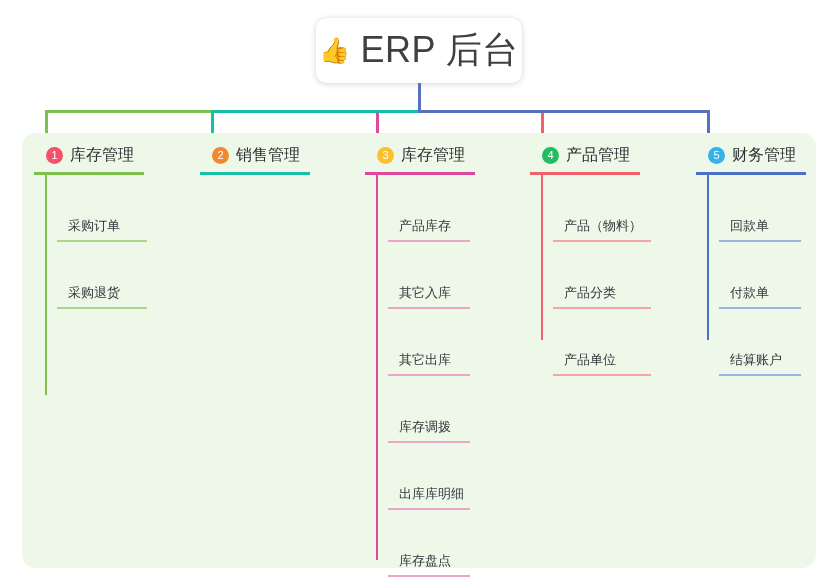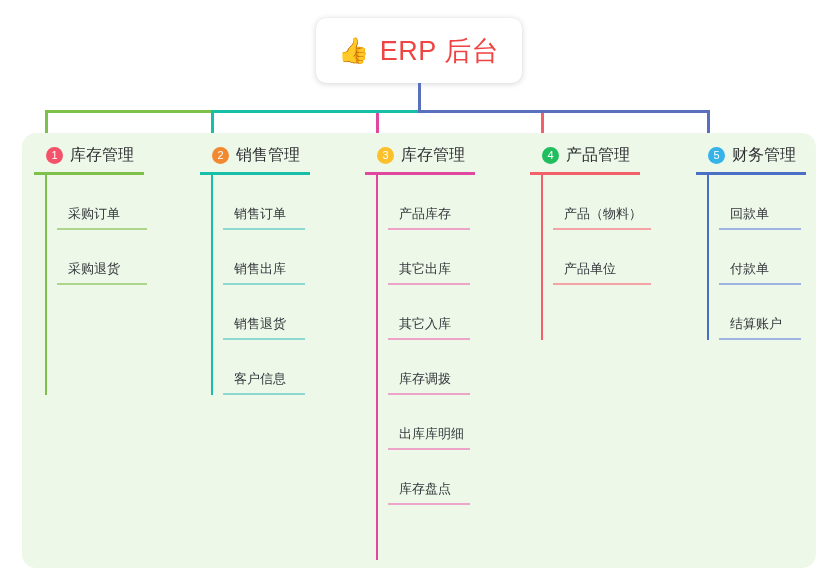--- a/index.html
+++ b/index.html
@@ -37,22 +37,22 @@
     justify-content: center;
     gap: 10px;
     box-sizing: border-box;
   }
   .root-emoji {
     font-size: 25px;
     line-height: 1;
     display: inline-block;
   }
   .root-title {
-    font-size: 27px;
-    color: #ef4444;
+    font-size: 36px;
+    color: #404040;
     letter-spacing: 0.5px;
     white-space: nowrap;
   }
 
   
   .conn {
     position: absolute;
   }
 
   
@@ -127,21 +127,21 @@
     padding-left: 12px;
   }
   .spine {
     position: absolute;
     left: 11px;
     top: 0;
     width: 2px;
   }
   .leaf {
     position: relative;
-    height: 55px;
+    height: 67px;
     box-sizing: border-box;
     font-family: Liberation Mono, monospace;
   }
   .leaf-label {
     position: absolute;
     left: 22px;
     bottom: 7px;
     font-size: 13px;
     color: #33363b;
     white-space: nowrap;
@@ -195,58 +195,39 @@
             <div class="leaf-rule" style="width: 90px; background: rgb(173, 214, 140);"></div>
           </div>
         </div>
       </div>
       <div class="col" style="left: 200px;">
         <div class="col-head">
           <span class="badge" style="background: rgb(240, 137, 47);">2</span>
           <span class="col-title">销售管理</span>
         </div>
         <div class="col-rule" style="width: 110px; background: rgb(24, 191, 168);"></div>
-        <div class="leaves">
-          <div class="spine" style="background: rgb(24, 191, 168); height: 220px;"></div>
-          <div class="leaf">
-            <span class="leaf-label">销售订单</span>
-            <div class="leaf-rule" style="width: 82px; background: rgb(142, 217, 207);"></div>
-          </div>
-          <div class="leaf">
-            <span class="leaf-label">销售出库</span>
-            <div class="leaf-rule" style="width: 82px; background: rgb(142, 217, 207);"></div>
-          </div>
-          <div class="leaf">
-            <span class="leaf-label">销售退货</span>
-            <div class="leaf-rule" style="width: 82px; background: rgb(142, 217, 207);"></div>
-          </div>
-          <div class="leaf">
-            <span class="leaf-label">客户信息</span>
-            <div class="leaf-rule" style="width: 82px; background: rgb(142, 217, 207);"></div>
-          </div>
-        </div>
       </div>
       <div class="col" style="left: 365px;">
         <div class="col-head">
           <span class="badge" style="background: rgb(252, 192, 44);">3</span>
           <span class="col-title">库存管理</span>
         </div>
         <div class="col-rule" style="width: 110px; background: rgb(224, 71, 158);"></div>
         <div class="leaves">
           <div class="spine" style="background: rgb(224, 71, 158); height: 385px;"></div>
           <div class="leaf">
             <span class="leaf-label">产品库存</span>
             <div class="leaf-rule" style="width: 82px; background: rgb(237, 164, 201);"></div>
           </div>
           <div class="leaf">
+            <span class="leaf-label">其它入库</span>
+            <div class="leaf-rule" style="width: 82px; background: rgb(237, 164, 201);"></div>
+          </div>
+          <div class="leaf">
             <span class="leaf-label">其它出库</span>
-            <div class="leaf-rule" style="width: 82px; background: rgb(237, 164, 201);"></div>
-          </div>
-          <div class="leaf">
-            <span class="leaf-label">其它入库</span>
             <div class="leaf-rule" style="width: 82px; background: rgb(237, 164, 201);"></div>
           </div>
           <div class="leaf">
             <span class="leaf-label">库存调拨</span>
             <div class="leaf-rule" style="width: 82px; background: rgb(237, 164, 201);"></div>
           </div>
           <div class="leaf">
             <span class="leaf-label">出库库明细</span>
             <div class="leaf-rule" style="width: 82px; background: rgb(237, 164, 201);"></div>
           </div>
@@ -262,20 +243,24 @@
           <span class="col-title">产品管理</span>
         </div>
         <div class="col-rule" style="width: 110px; background: rgb(242, 96, 106);"></div>
         <div class="leaves">
           <div class="spine" style="background: rgb(242, 96, 106); height: 165px;"></div>
           <div class="leaf">
             <span class="leaf-label">产品（物料）</span>
             <div class="leaf-rule" style="width: 98px; background: rgb(244, 163, 167);"></div>
           </div>
           <div class="leaf">
+            <span class="leaf-label">产品分类</span>
+            <div class="leaf-rule" style="width: 98px; background: rgb(244, 163, 167);"></div>
+          </div>
+          <div class="leaf">
             <span class="leaf-label">产品单位</span>
             <div class="leaf-rule" style="width: 98px; background: rgb(244, 163, 167);"></div>
           </div>
         </div>
       </div>
       <div class="col" style="left: 696px;">
         <div class="col-head">
           <span class="badge" style="background: rgb(53, 179, 232);">5</span>
           <span class="col-title">财务管理</span>
         </div>

